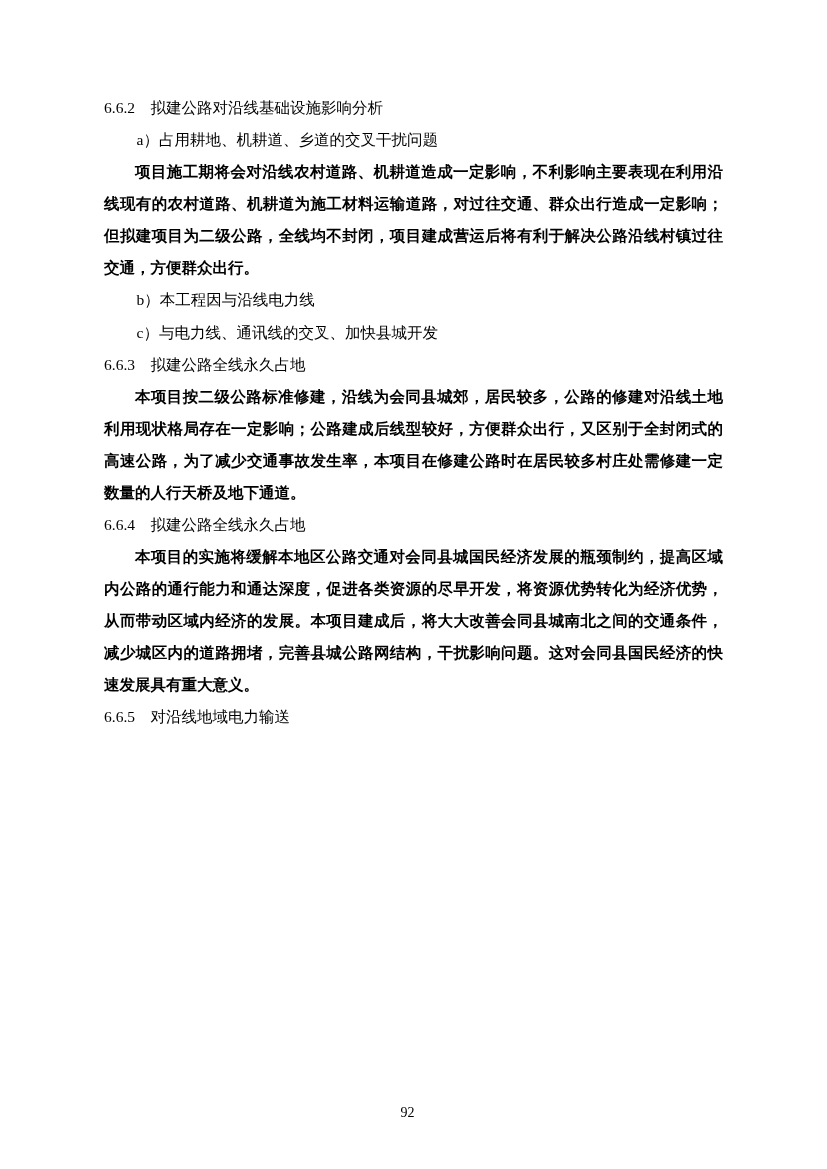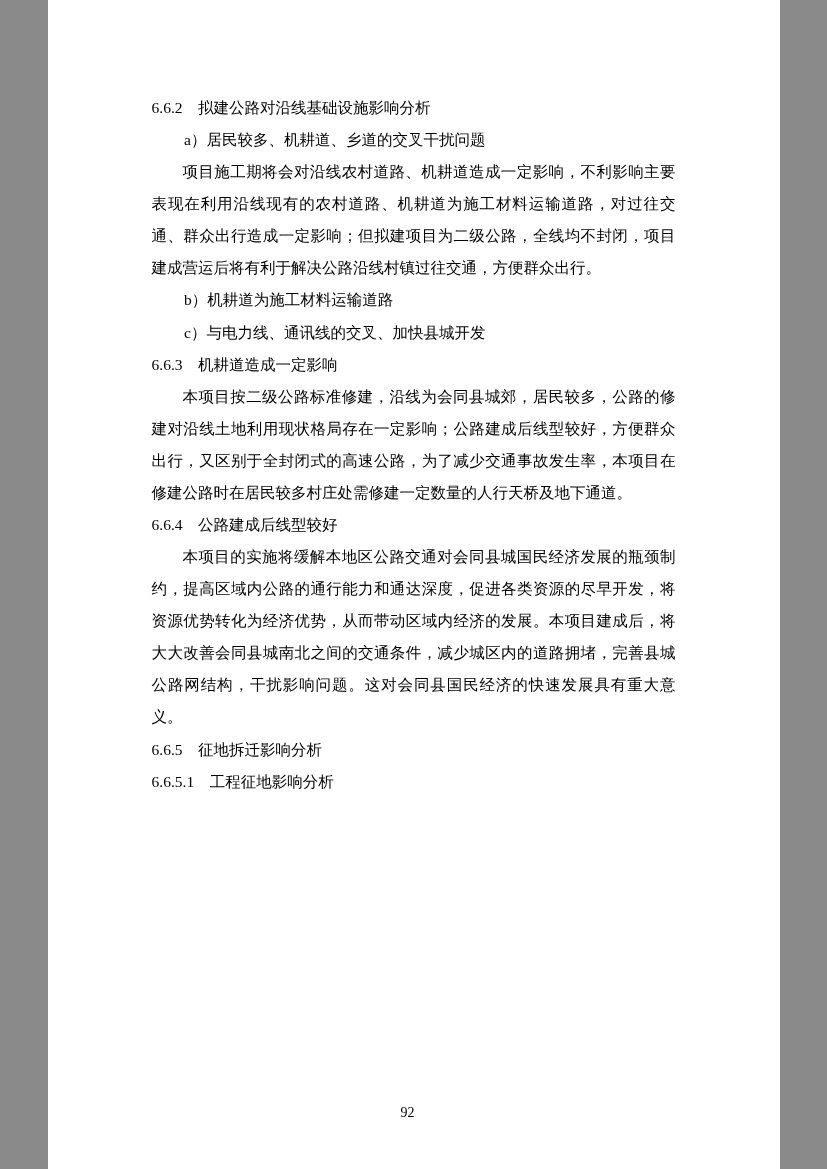--- a/index.html
+++ b/index.html
@@ -4,21 +4,21 @@
 <style>
   html, body {
     margin: 0;
     padding: 0;
     background: #8a8a8a;
   }
   body {
     font-family: "Liberation Serif", "DejaVu Serif", serif;
   }
   .page {
-    width: 732px;
+    width: 827px;
     height: 1169px;
     background: #ffffff;
     margin: 0 auto;
     position: relative;
     box-sizing: border-box;
     padding: 92px 104px 60px 104px;
     overflow: hidden;
   }
   .doc-body {
     font-size: 15.5px;
@@ -31,20 +31,21 @@
     margin: 0;
     font-size: 15.5px;
     line-height: 2.07;
     white-space: pre;
   }
   .para {
     margin: 0;
     text-indent: 2em;
     font-size: 15.5px;
     line-height: 2.07;
+    font-weight: bold;
   }
   .para-sub {
     margin: 0;
     text-indent: 2.1em;
     font-size: 15.5px;
     line-height: 2.07;
   }
   .page-number {
     position: absolute;
     left: 0;
@@ -55,25 +56,24 @@
     color: #000;
     font-family: "Liberation Serif", serif;
   }
 </style>
 </head>
 <body>
 
 <div class="page">
   <div class="doc-body">
     <p class="heading">6.6.2    拟建公路对沿线基础设施影响分析</p>
-    <p class="para-sub">a）居民较多、机耕道、乡道的交叉干扰问题</p>
+    <p class="para-sub">a）占用耕地、机耕道、乡道的交叉干扰问题</p>
     <p class="para">项目施工期将会对沿线农村道路、机耕道造成一定影响，不利影响主要表现在利用沿线现有的农村道路、机耕道为施工材料运输道路，对过往交通、群众出行造成一定影响；但拟建项目为二级公路，全线均不封闭，项目建成营运后将有利于解决公路沿线村镇过往交通，方便群众出行。</p>
-    <p class="para-sub">b）机耕道为施工材料运输道路</p>
+    <p class="para-sub">b）本工程因与沿线电力线</p>
     <p class="para-sub">c）与电力线、通讯线的交叉、加快县城开发</p>
-    <p class="heading">6.6.3    机耕道造成一定影响</p>
+    <p class="heading">6.6.3    拟建公路全线永久占地</p>
     <p class="para">本项目按二级公路标准修建，沿线为会同县城郊，居民较多，公路的修建对沿线土地利用现状格局存在一定影响；公路建成后线型较好，方便群众出行，又区别于全封闭式的高速公路，为了减少交通事故发生率，本项目在修建公路时在居民较多村庄处需修建一定数量的人行天桥及地下通道。</p>
-    <p class="heading">6.6.4    公路建成后线型较好</p>
+    <p class="heading">6.6.4    拟建公路全线永久占地</p>
     <p class="para">本项目的实施将缓解本地区公路交通对会同县城国民经济发展的瓶颈制约，提高区域内公路的通行能力和通达深度，促进各类资源的尽早开发，将资源优势转化为经济优势，从而带动区域内经济的发展。本项目建成后，将大大改善会同县城南北之间的交通条件，减少城区内的道路拥堵，完善县城公路网结构，干扰影响问题。这对会同县国民经济的快速发展具有重大意义。</p>
-    <p class="heading">6.6.5    征地拆迁影响分析</p>
-    <p class="heading">6.6.5.1    工程征地影响分析</p>
+    <p class="heading">6.6.5    对沿线地域电力输送</p>
   </div>
   <div class="page-number">92</div>
 </div>
 
 </body></html>

